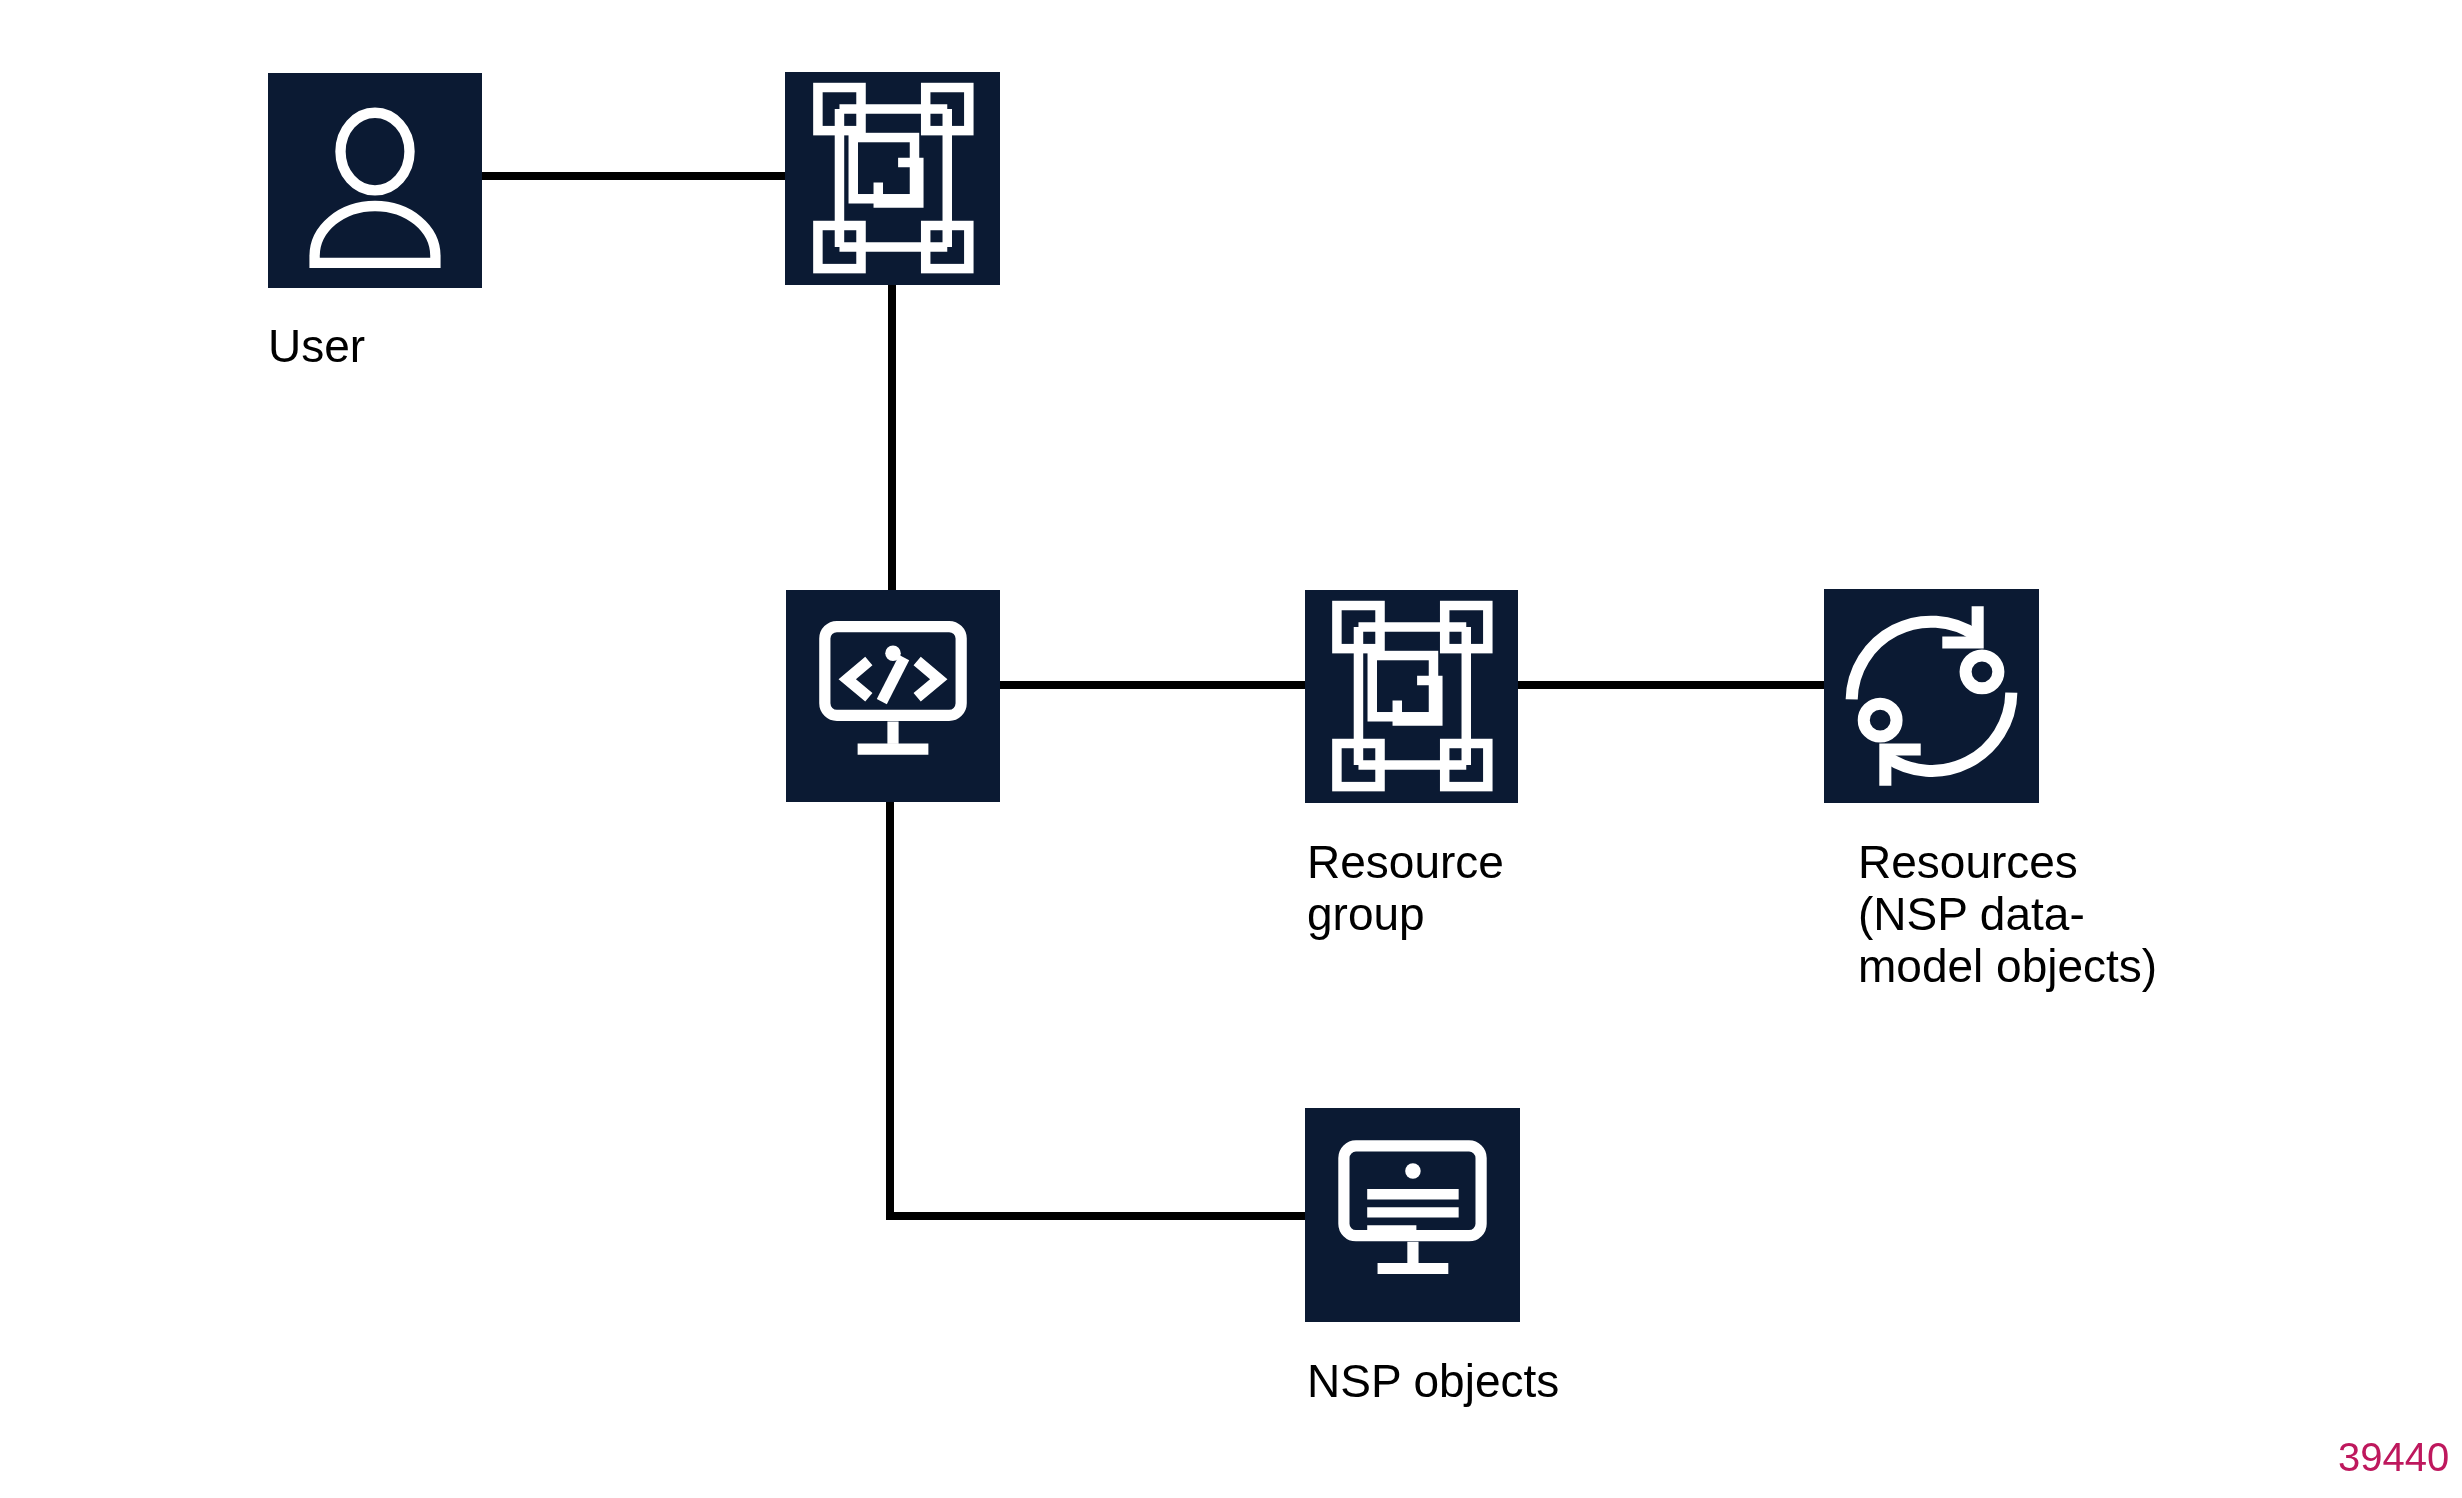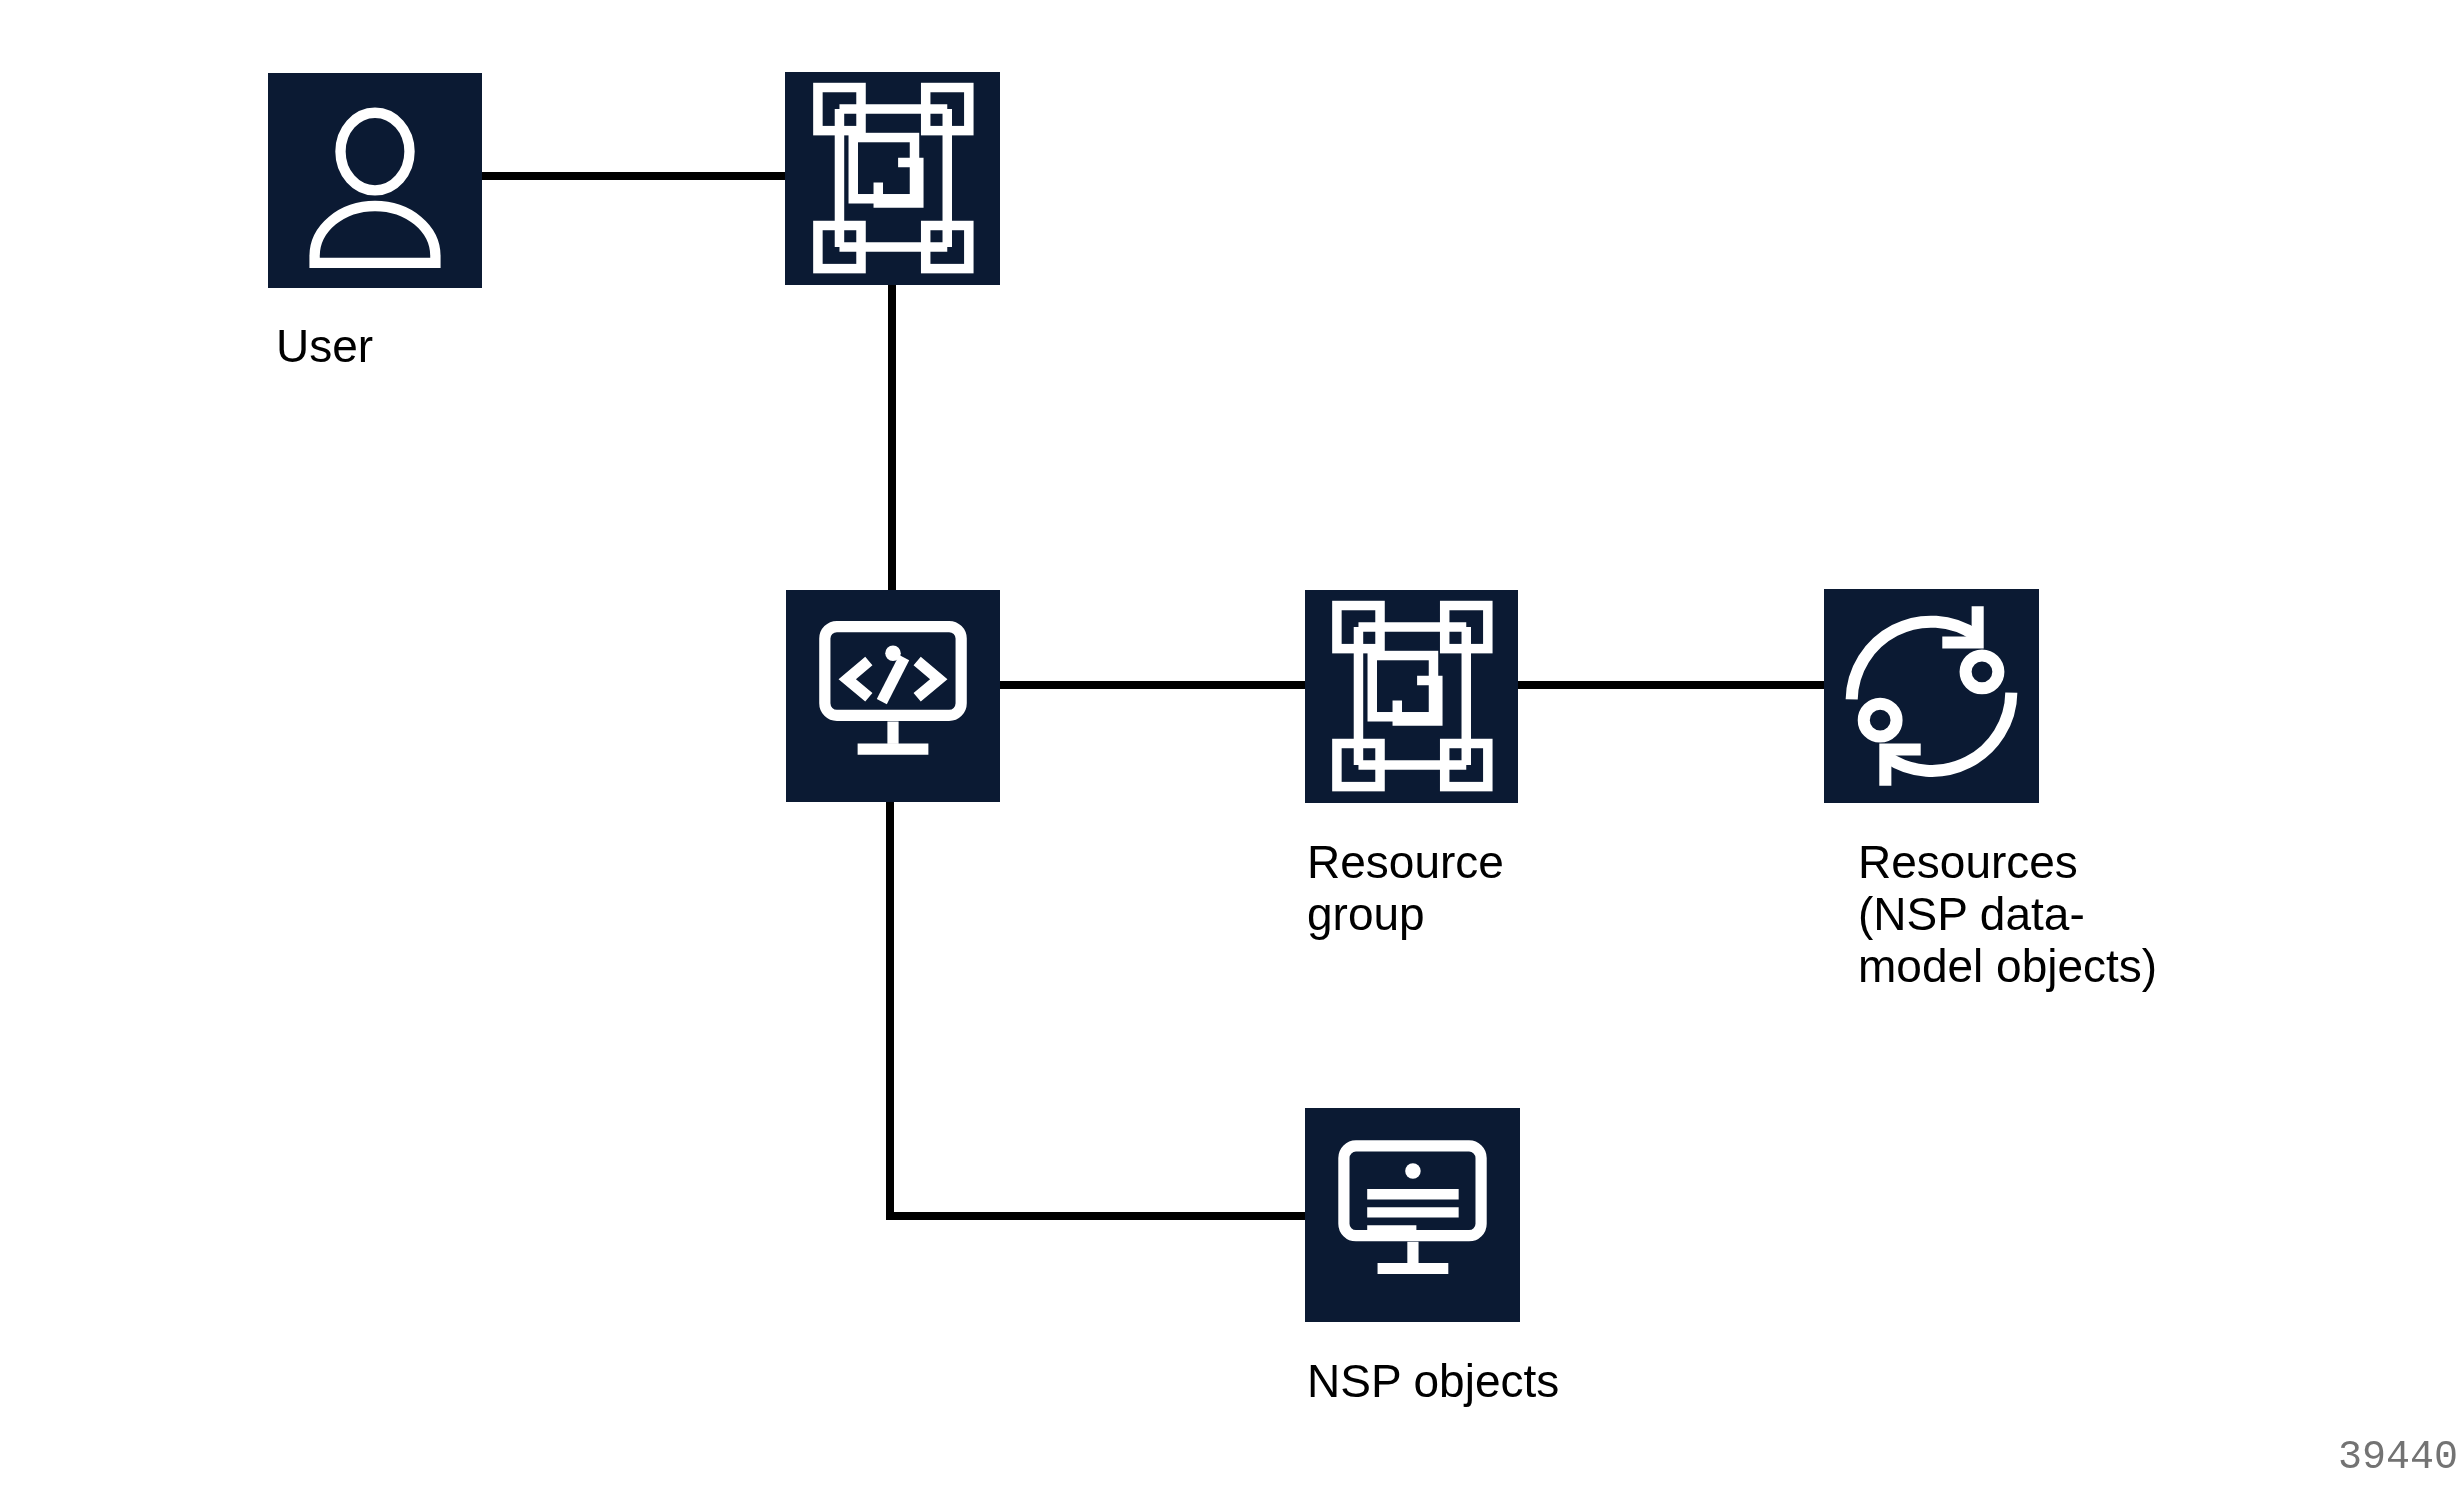--- a/index.html
+++ b/index.html
@@ -40,25 +40,24 @@
     color: #000000;
     font-size: 46px;
     line-height: 52px;
     letter-spacing: 0px;
     white-space: pre-line;
     z-index: 5;
     background: transparent;
   }
   .fignum {
     position: absolute;
-    color: #737373;
+    color: #be185d;
     font-size: 40px;
     line-height: 43px;
     z-index: 5;
-    font-family: Liberation Mono, monospace;
   }
 </style>
 </head>
 <body>
 
 <div id="canvas">
 
   <div class="conn" style="left:480px; top:172px; width:306px; height:7.8px;"></div>
 
   <div class="conn" style="left:888px; top:283px; width:7.8px; height:308px;"></div>
@@ -69,21 +68,21 @@
 
   <div class="conn" style="left:886px; top:800px; width:7.8px; height:420px;"></div>
   <div class="conn" style="left:886px; top:1212px; width:421px; height:7.8px;"></div>
 
   <div class="tile" style="left:268px; top:73px; width:214px; height:215px;">
     <svg viewBox="0 0 248 249" aria-hidden="true">
       <ellipse cx="124" cy="91" rx="40" ry="45" fill="none" stroke="#ffffff" stroke-width="12"></ellipse>
       <path d="M 54 212 A 70 58 0 0 1 194 212 L 194 220 L 54 220 Z" fill="none" stroke="#ffffff" stroke-width="12" stroke-linejoin="miter"></path>
     </svg>
   </div>
-  <div class="label" style="left:276px; top:320px; width:397px;">User</div>
+  <div class="label" style="left:268px; top:320px; width:397px;">User</div>
 
   <div class="tile" style="left:785px; top:72px; width:215px; height:213px;">
     <svg viewBox="0 0 249 247" aria-hidden="true">
       <g fill="none" stroke="#ffffff" stroke-width="11">
 
         <line x1="63" y1="43" x2="188" y2="43"></line>
         <line x1="63" y1="203" x2="188" y2="203"></line>
         <line x1="63" y1="43" x2="63" y2="203"></line>
         <line x1="188" y1="43" x2="188" y2="203"></line>
 

